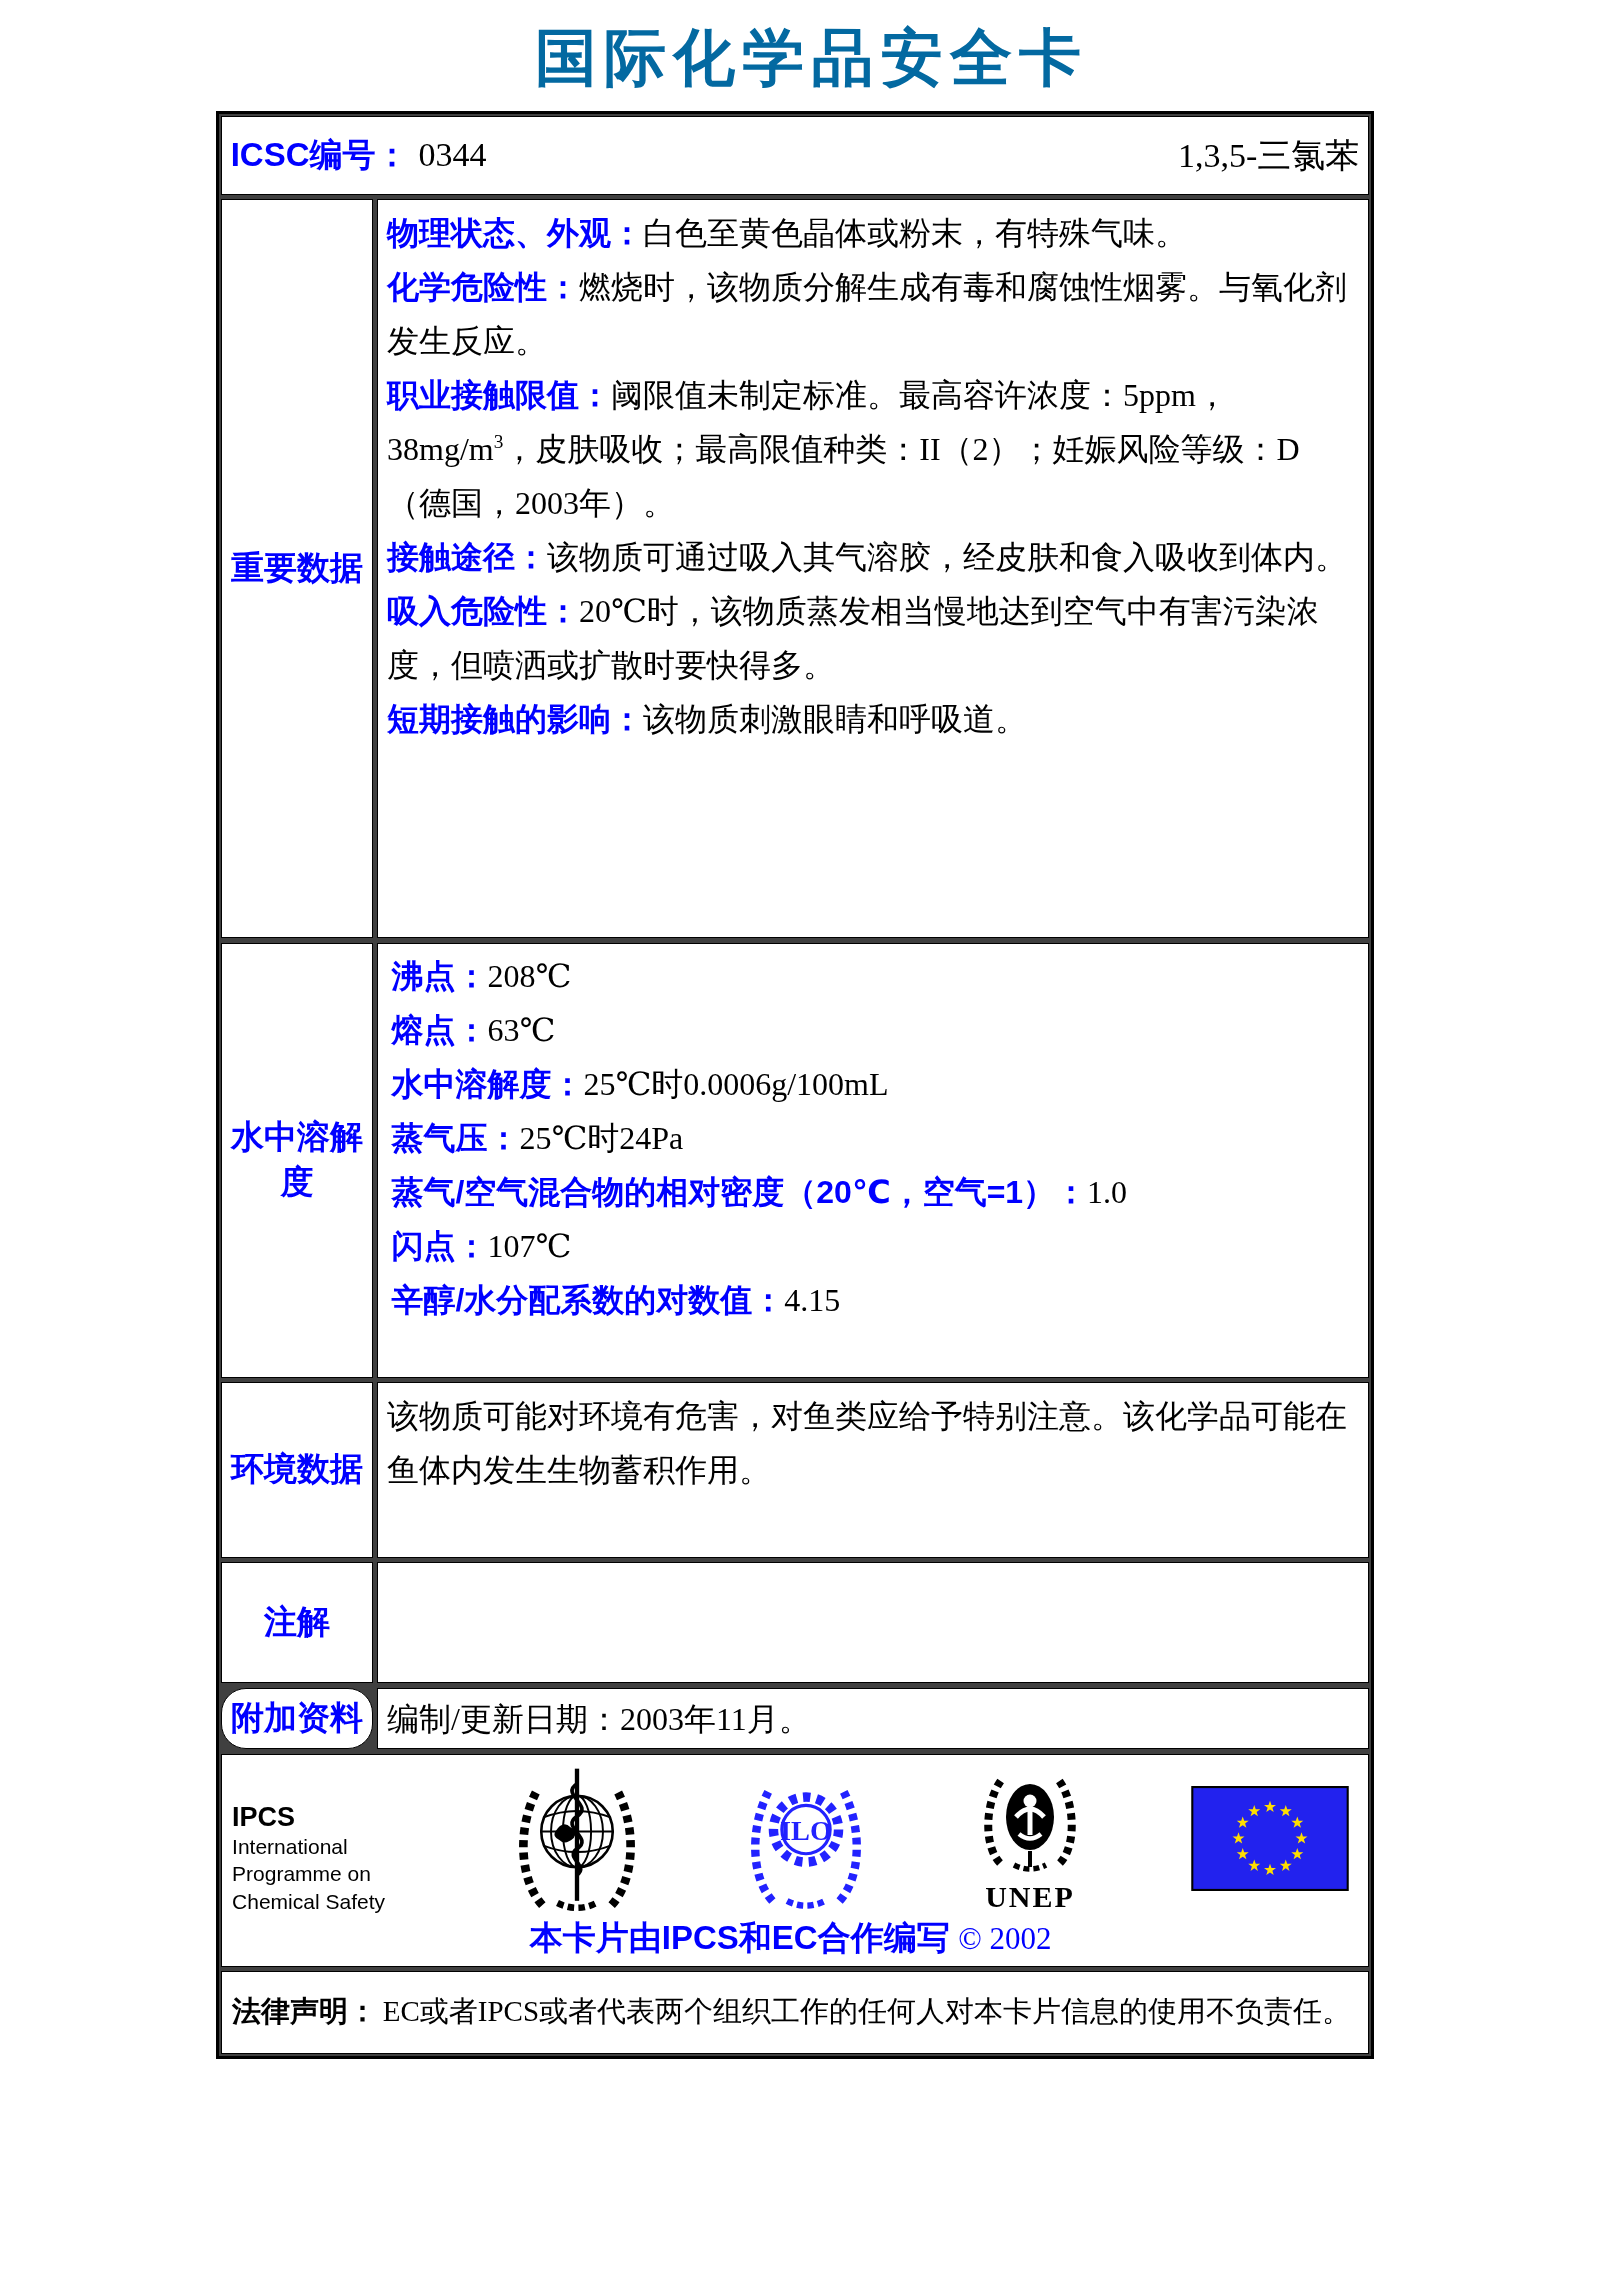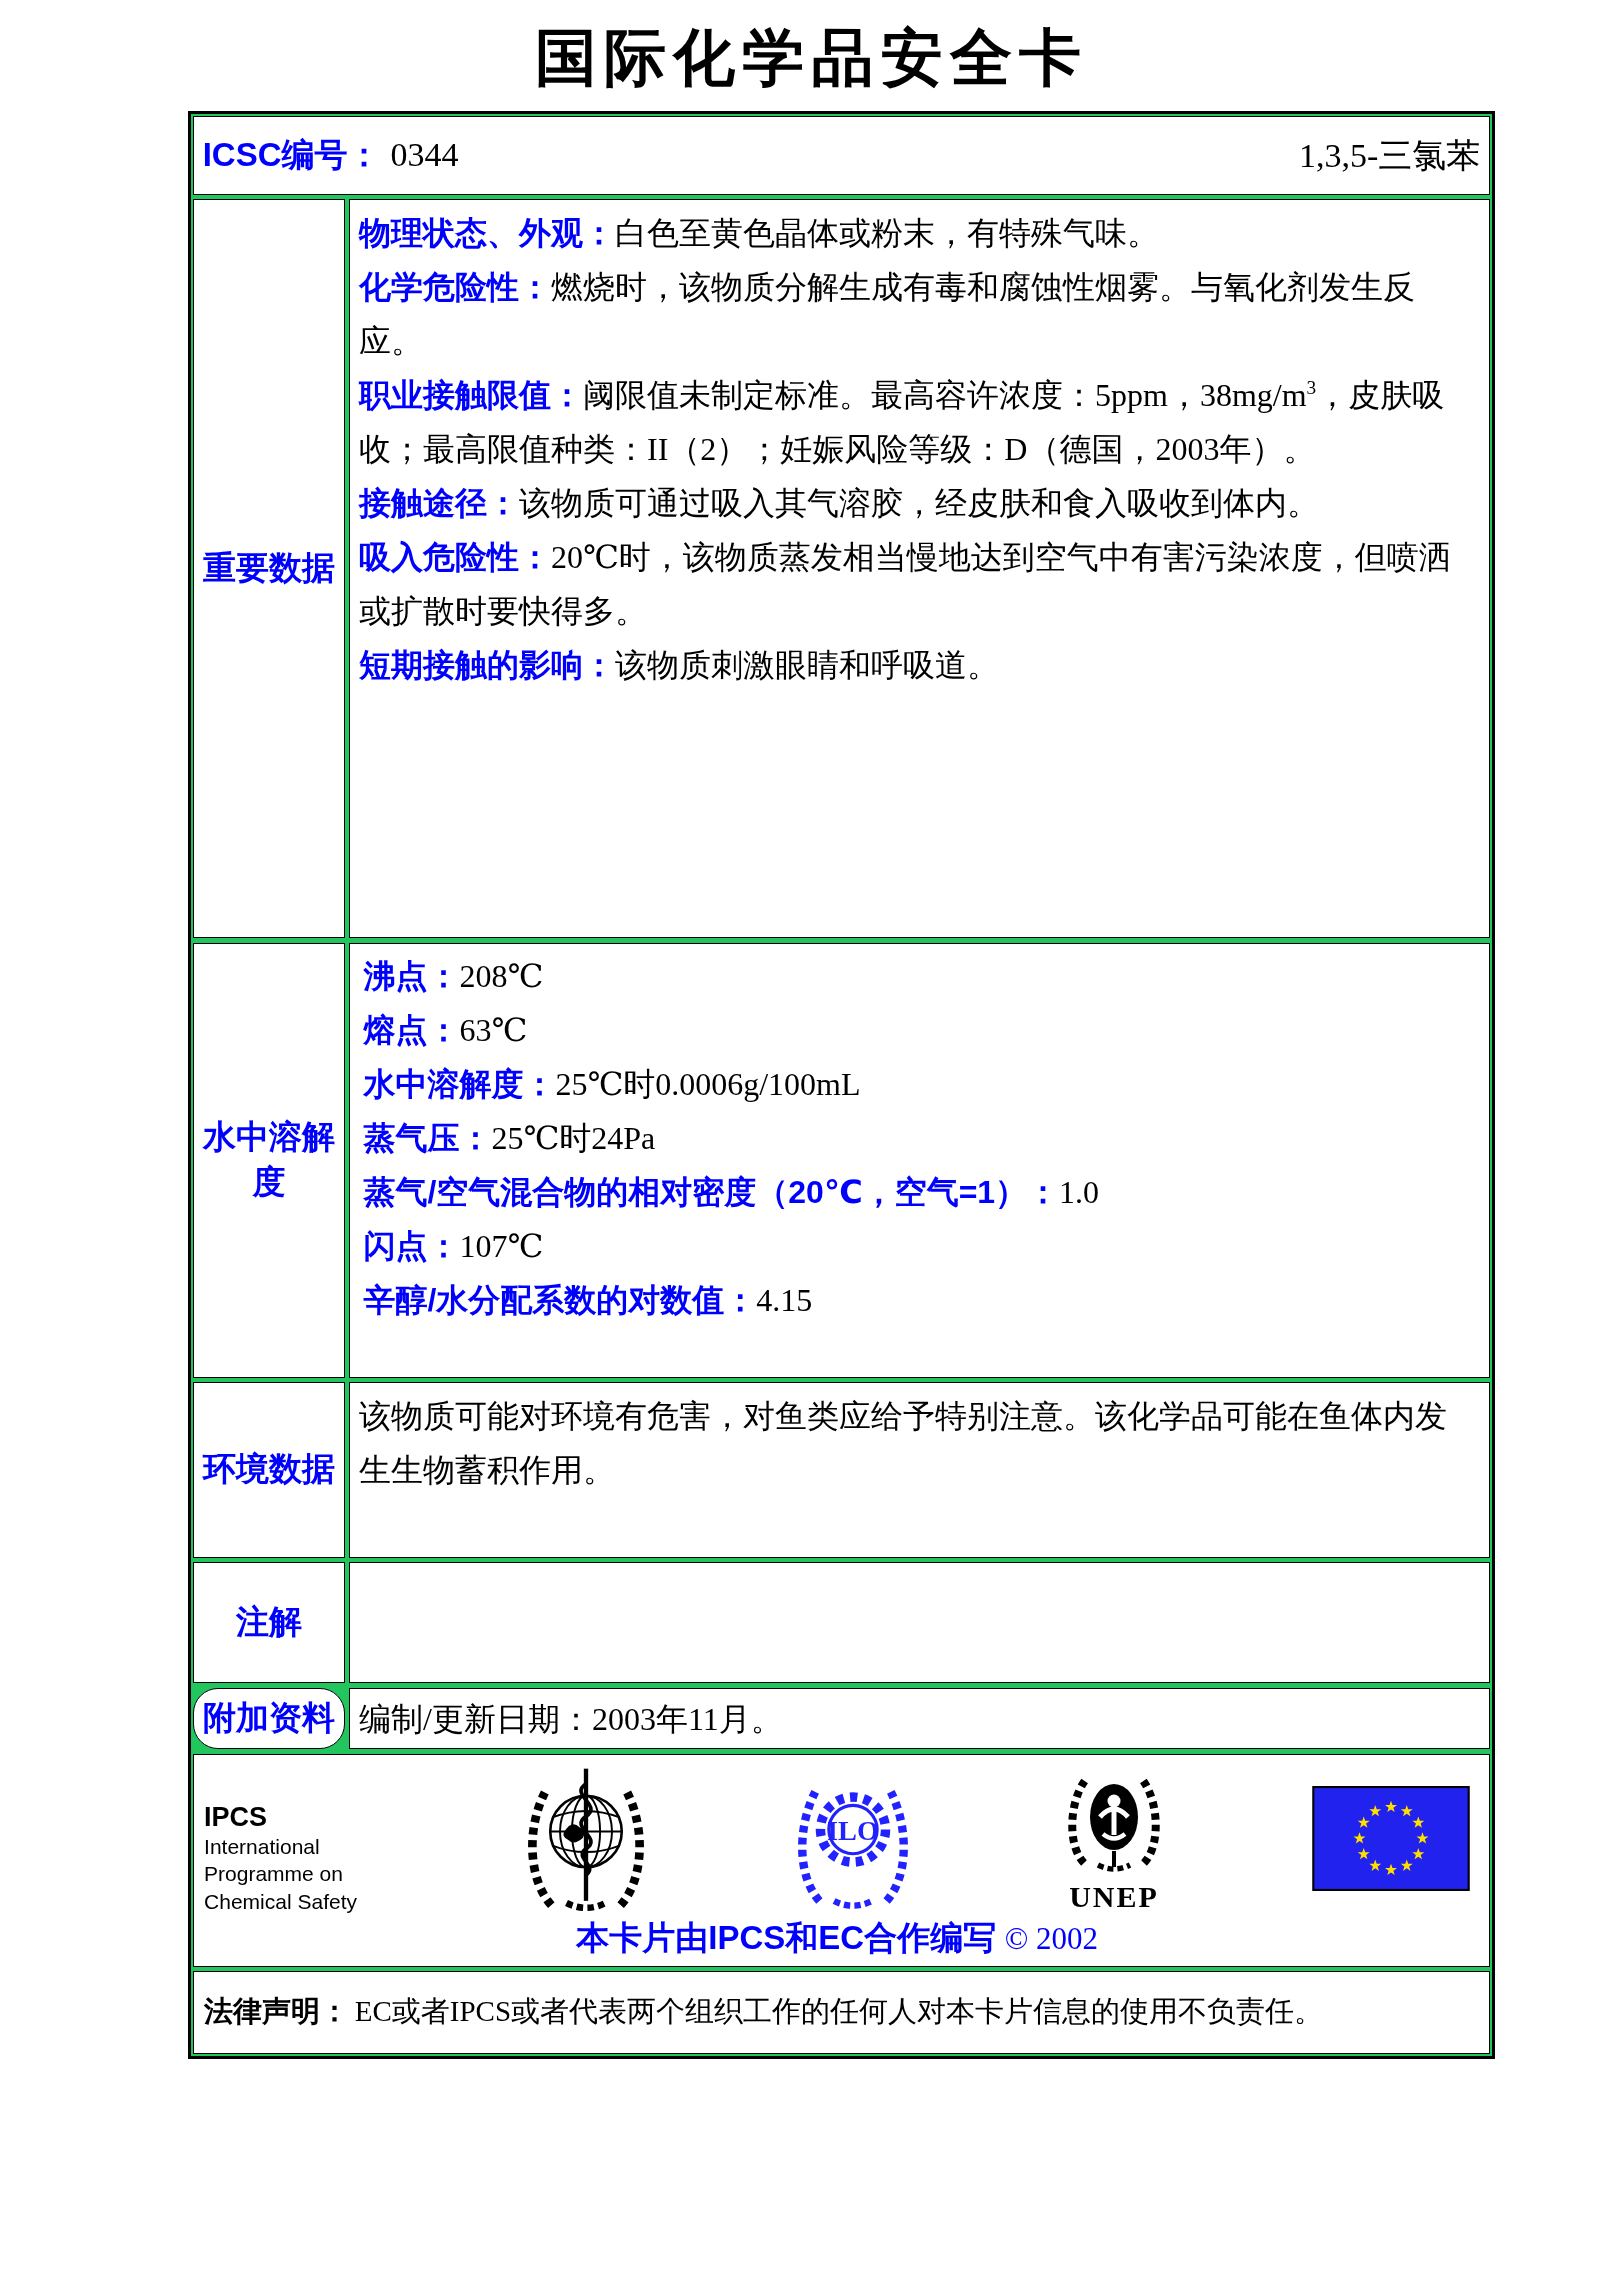--- a/index.html
+++ b/index.html
@@ -1,28 +1,28 @@
 <!DOCTYPE html>
 <html style="font-size:11.5px"><head>
 <meta charset="utf-8">
 <style>
   * { box-sizing: border-box; margin: 0; padding: 0; }
   html,body { width: 1623px; height: 2284px; background: #ffffff; overflow: hidden; }
   body { position: relative; font-family: "Liberation Serif","DejaVu Serif",serif; color:#000; }
 
   .page-title {
     position: absolute; top: 15.8px; left: 0; width: 100%;
-    text-align: center; color: #000000; font-weight: bold;
+    text-align: center; color: #0369a1; font-weight: bold;
     font-size: 62px; letter-spacing: 7.2px;
     font-family: "DejaVu Serif","Liberation Serif",serif;
   }
 
   .card {
-    position: absolute; left: 188px; top: 111px; width: 1307px;
-    border: 3.6px solid #000; background: #22c55e; padding: 2.1px;
+    position: absolute; left: 216px; top: 111px; width: 1158px;
+    border: 3.6px solid #000; background: #404040; padding: 2.1px;
   }
   .grid { display: grid; grid-template-columns: 152px 1fr; gap: 4.3px; }
 
   .cell { border: 1.4px solid #000; background: #fff; }
   .span2 { grid-column: 1 / -1; }
 
   .header-cell { min-height: 79px; display:flex; align-items:center; justify-content:space-between; padding: 0 8.6px; }
   .icsc-label { color:#0000FF; font-weight:bold; font-family:"Liberation Sans","DejaVu Sans",sans-serif; font-size:33px; }
   .icsc-number { font-size:34px; margin-left: 10px; }
   .chem-name { font-size:34px; }

